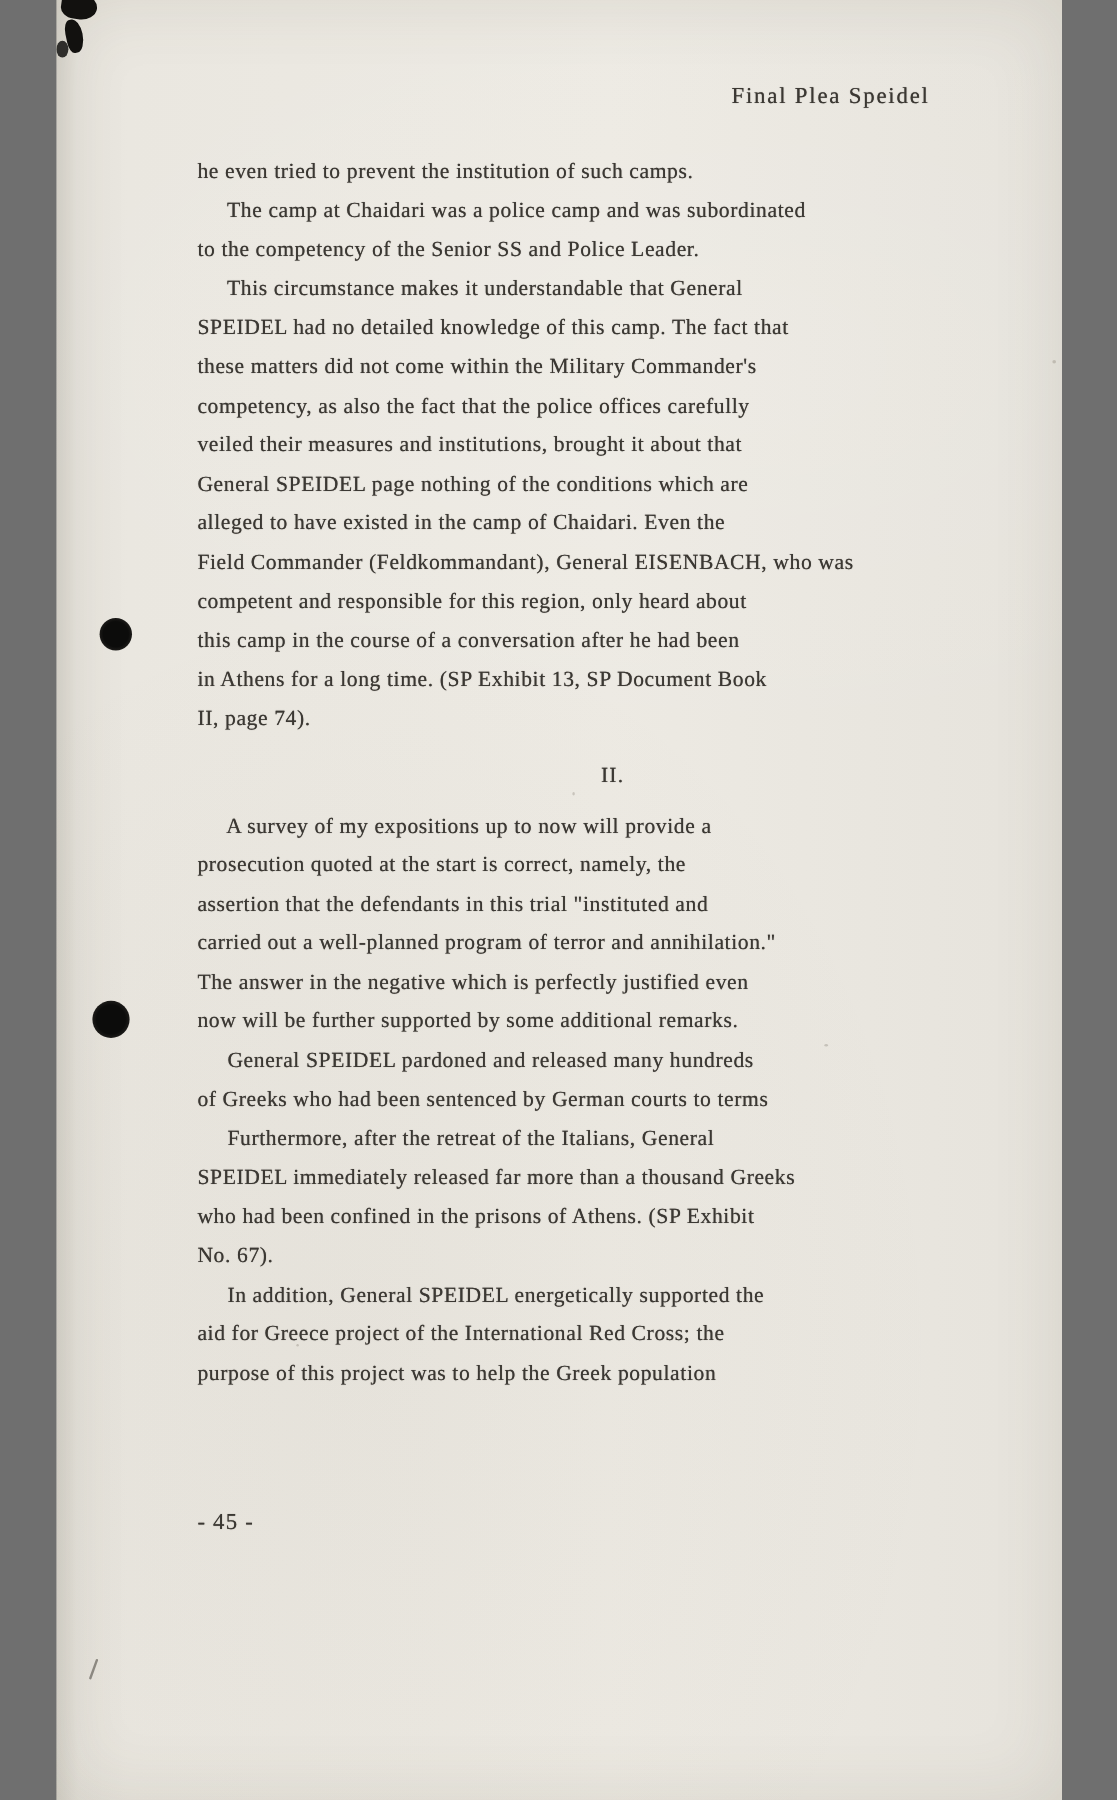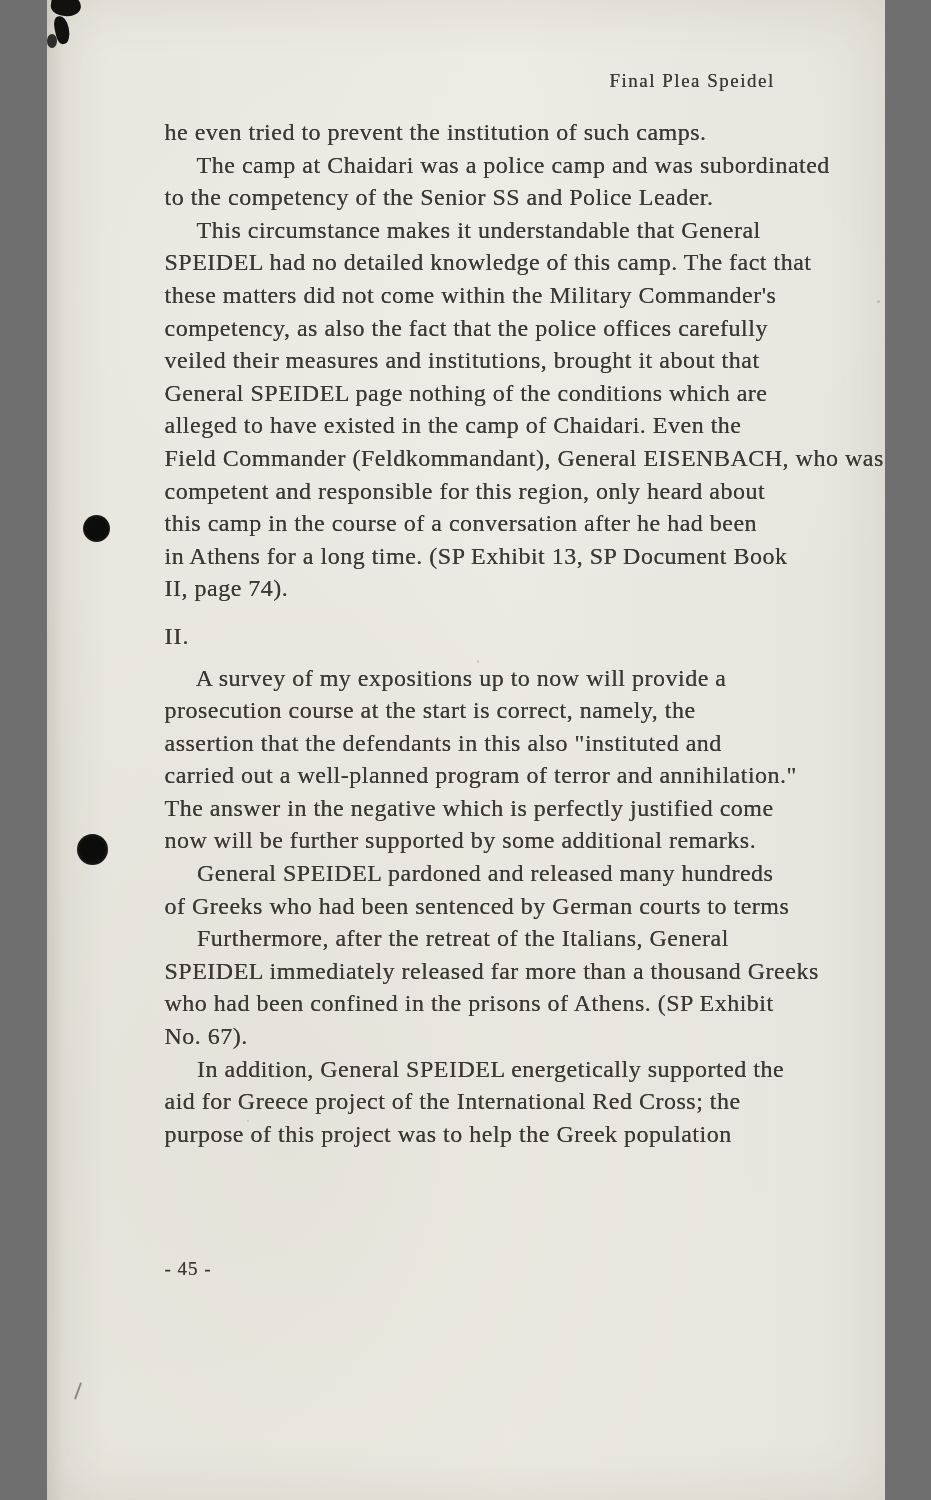--- a/index.html
+++ b/index.html
@@ -25,34 +25,35 @@
     position: absolute;
     top: 70px;
     left: 563px;
     font-size: 19px;
     letter-spacing: 1.5px;
     white-space: pre;
     text-shadow: 0 0 0.6px rgba(50,45,40,0.8);
   }
   .document-body {
     position: absolute;
-    top: 116px;
+    top: 126px;
     left: 118px;
     width: 752px;
-    font-size: 24px;
+    font-size: 18px;
     letter-spacing: 0.5px;
     line-height: 32.6px;
     text-shadow: 0 0 0.6px rgba(50,45,40,0.8);
   }
   .paragraph { margin: 0; }
   .line {
     white-space: pre;
     min-height: 32.6px;
   }
   .section-heading {
+    text-align: center;
     margin: 15px 60px 9px 0;
     letter-spacing: 1px;
   }
   .page-number {
     position: absolute;
     top: 1258px;
     left: 118px;
     width: 680px;
     text-align: left;
     font-size: 19px;
@@ -140,24 +141,24 @@
         <div class="line">alleged to have existed in the camp of Chaidari. Even the</div>
         <div class="line">Field Commander (Feldkommandant), General EISENBACH, who was</div>
         <div class="line">competent and responsible for this region, only heard about</div>
         <div class="line">this camp in the course of a conversation after he had been</div>
         <div class="line">in Athens for a long time. (SP Exhibit 13, SP Document Book</div>
         <div class="line">II, page 74).</div>
       </div>
       <div class="section-heading">II.</div>
       <div class="paragraph">
         <div class="line">     A survey of my expositions up to now will provide a</div>
-        <div class="line">prosecution course at the start is correct, namely, the</div>
-        <div class="line">assertion that the defendants in this also "instituted and</div>
+        <div class="line">prosecution quoted at the start is correct, namely, the</div>
+        <div class="line">assertion that the defendants in this trial "instituted and</div>
         <div class="line">carried out a well-planned program of terror and annihilation."</div>
-        <div class="line">The answer in the negative which is perfectly justified come</div>
+        <div class="line">The answer in the negative which is perfectly justified even</div>
         <div class="line">now will be further supported by some additional remarks.</div>
       </div>
       <div class="paragraph">
         <div class="line">     General SPEIDEL pardoned and released many hundreds</div>
         <div class="line">of Greeks who had been sentenced by German courts to terms</div>
       </div>
       <div class="paragraph">
         <div class="line">     Furthermore, after the retreat of the Italians, General</div>
         <div class="line">SPEIDEL immediately released far more than a thousand Greeks</div>
         <div class="line">who had been confined in the prisons of Athens. (SP Exhibit</div>

